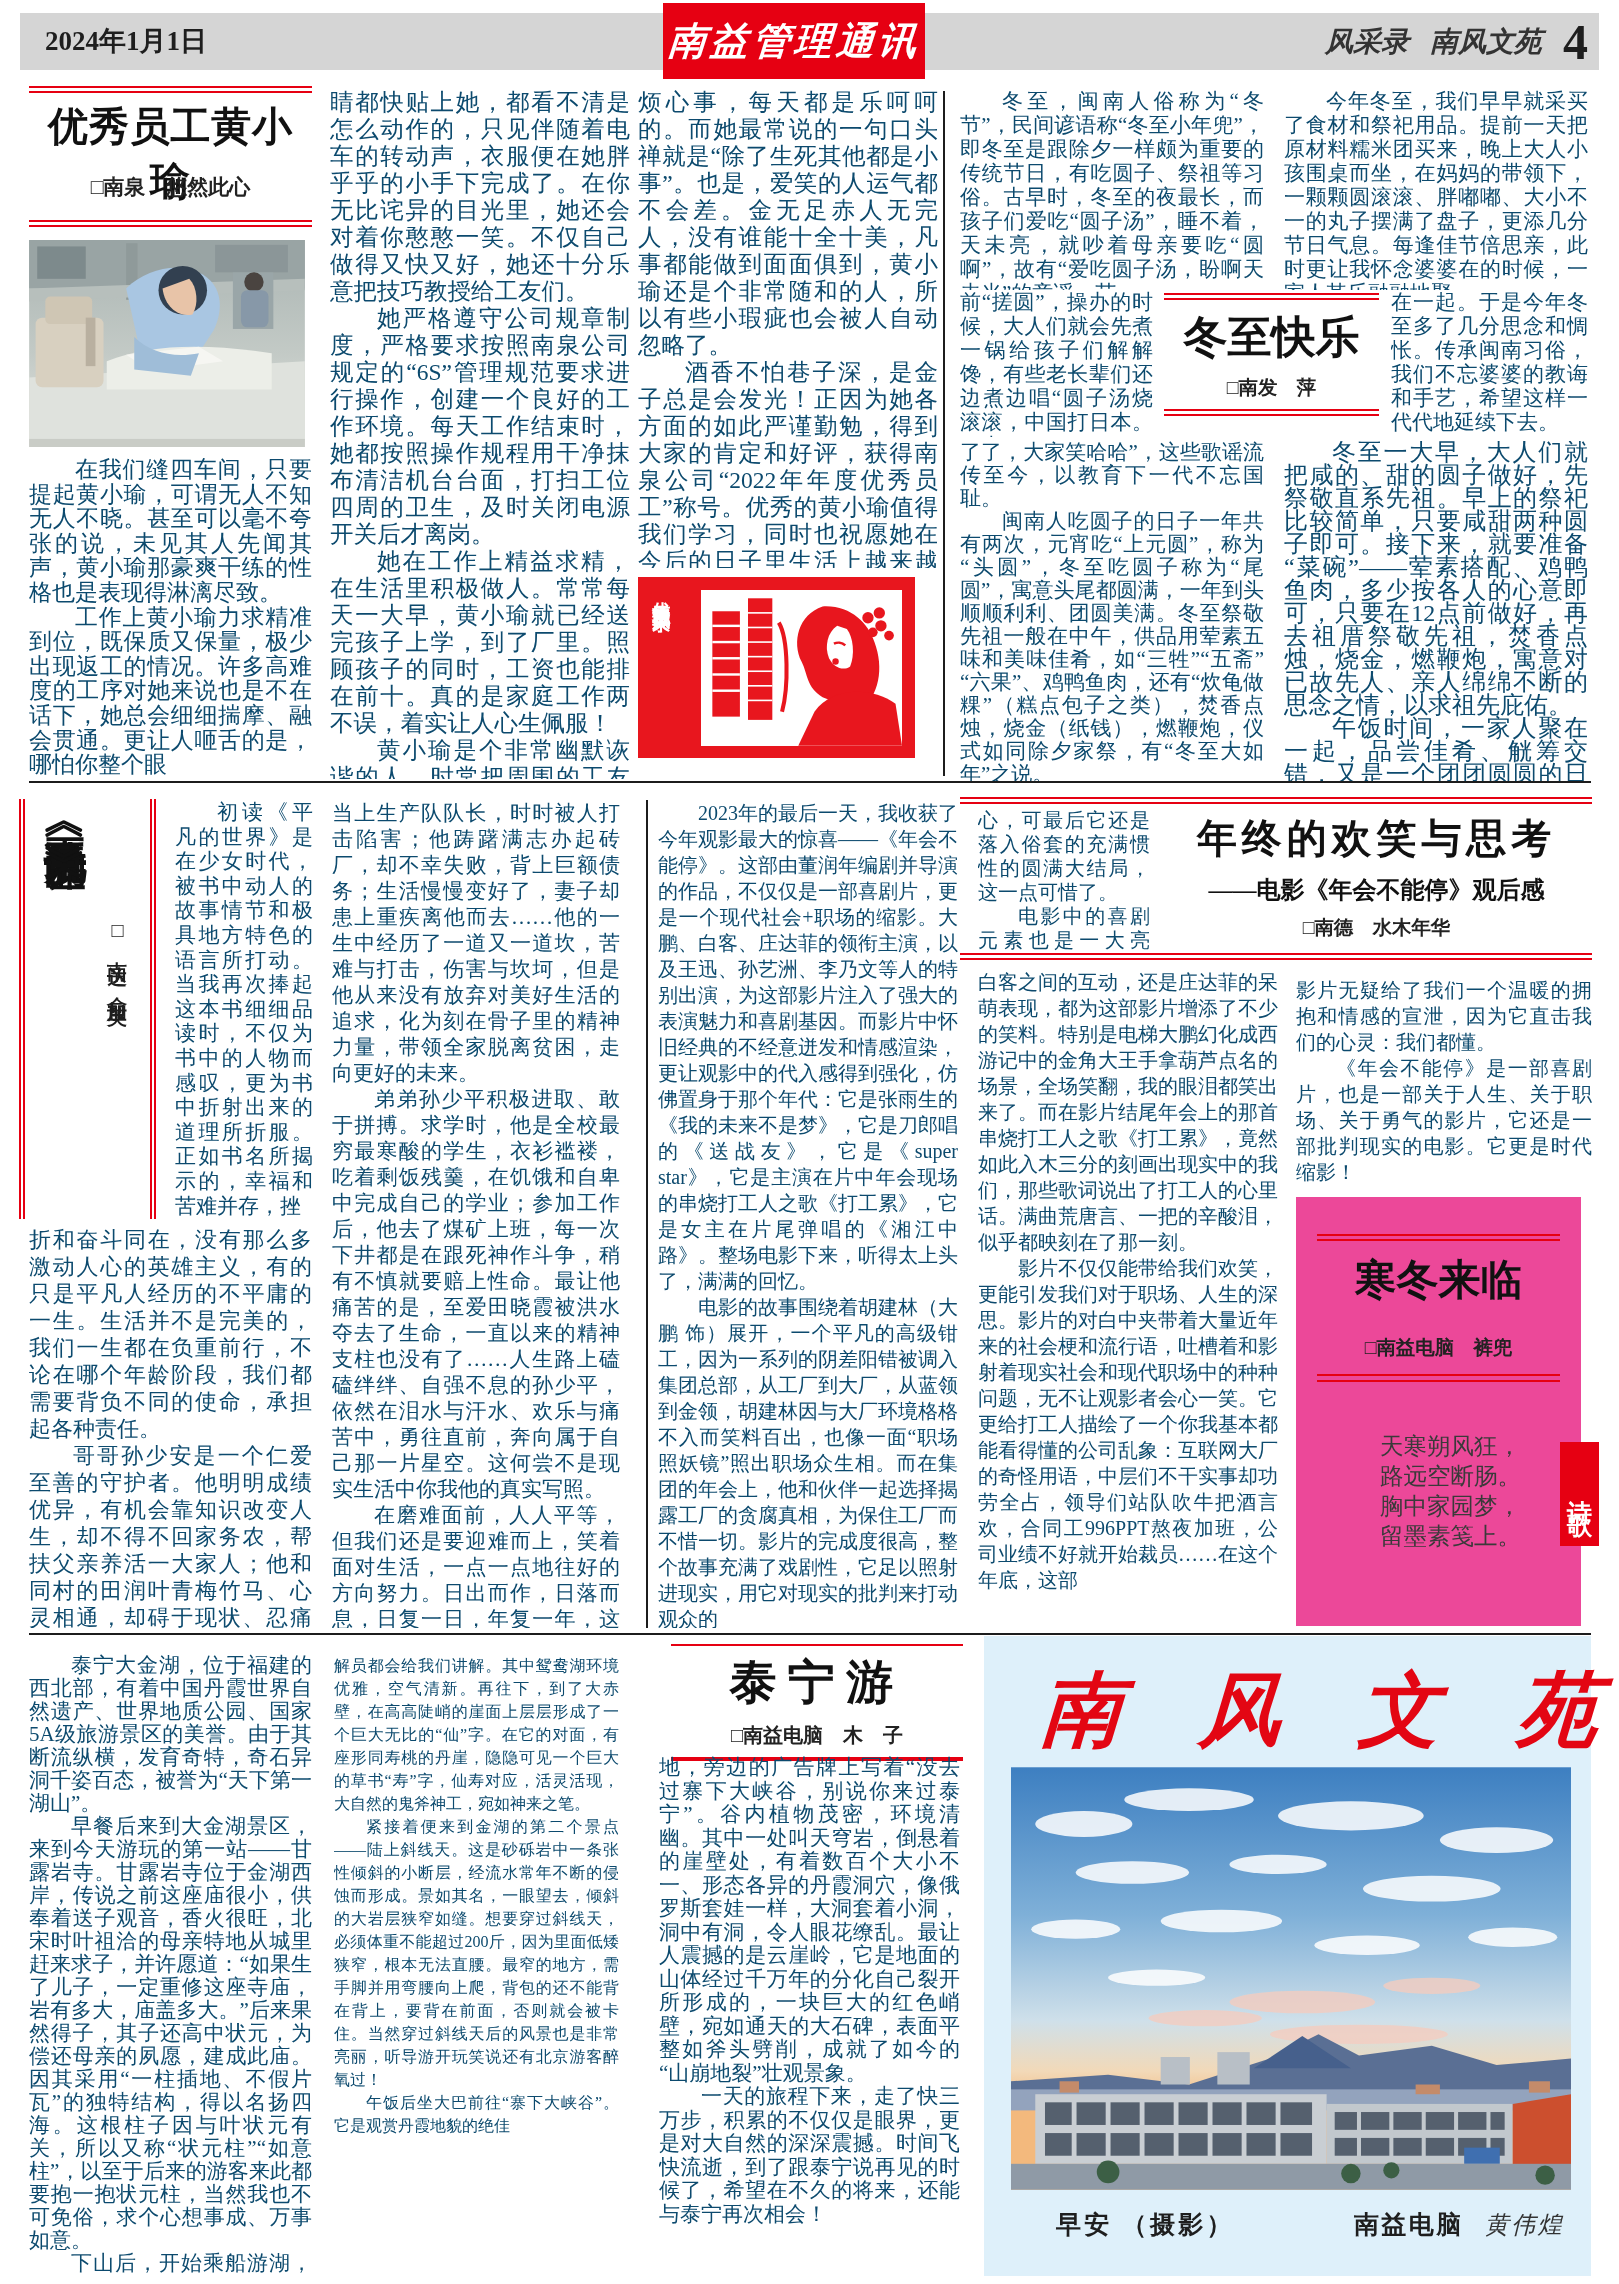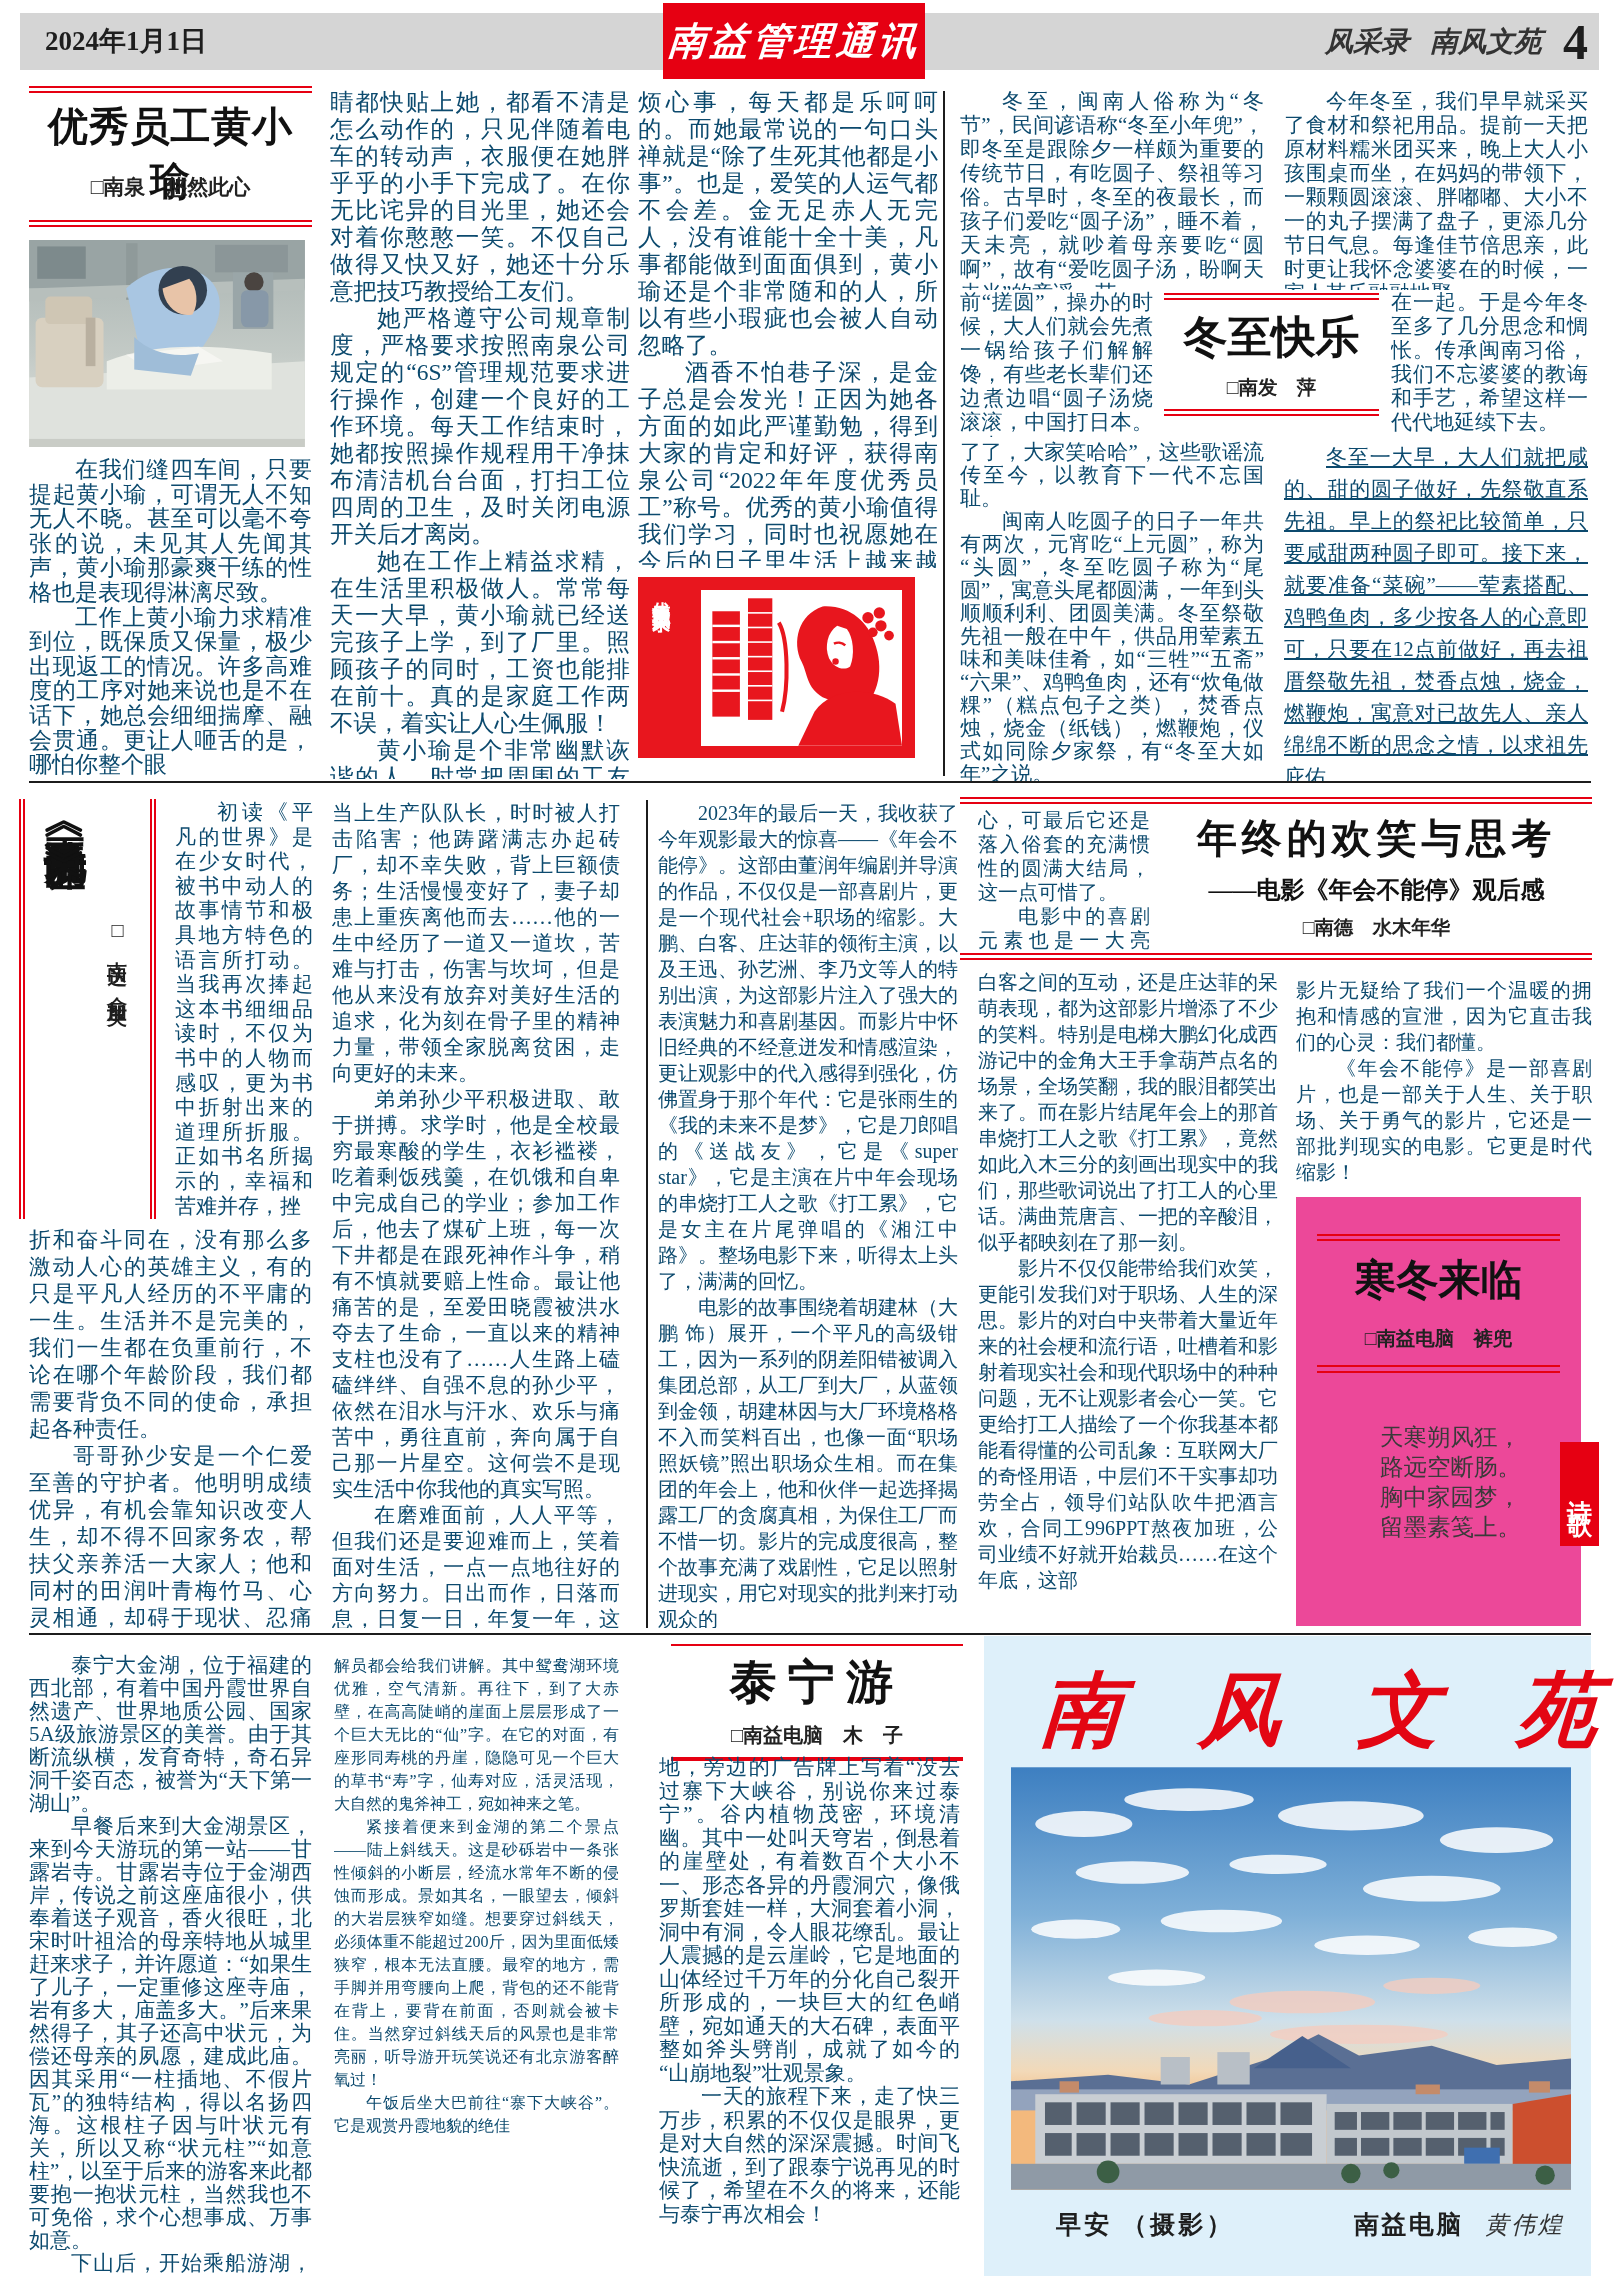--- a/index.html
+++ b/index.html
@@ -156,21 +156,21 @@
     <div class="byline" style="font-size:19.4px;margin-top:6.5px;">□南发　萍</div>
     <div class="rule" style="margin-top:8px;"></div>
   </div>
 
   <div class="abs col" style="left:1284px;top:89px;width:304px;height:201px;font-size:21px;line-height:24px;">
       <p>今年冬至，我们早早就采买了食材和祭祀用品。提前一天把原材料糯米团买来，晚上大人小孩围桌而坐，在妈妈的带领下，一颗颗圆滚滚、胖嘟嘟、大小不一的丸子摆满了盘子，更添几分节日气息。每逢佳节倍思亲，此时更让我怀念婆婆在的时候，一家人其乐融融地聚</p>
     </div>
   <div class="abs col" style="left:1391px;top:290px;width:197px;height:147px;font-size:21px;line-height:24px;">
       <p class="cont">在一起。于是今年冬至多了几分思念和惆怅。传承闽南习俗，我们不忘婆婆的教诲和手艺，希望这样一代代地延续下去。</p>
     </div>
-  <div class="abs col" style="left:1284px;top:441px;width:304px;height:340px;font-size:21px;line-height:32px;text-decoration:underline;">
+  <div class="abs col" style="left:1284px;top:441px;width:304px;height:340px;font-size:24px;line-height:23px;">
       <p>冬至一大早，大人们就把咸的、甜的圆子做好，先祭敬直系先祖。早上的祭祀比较简单，只要咸甜两种圆子即可。接下来，就要准备“菜碗”——荤素搭配、鸡鸭鱼肉，多少按各人的心意即可，只要在12点前做好，再去祖厝祭敬先祖，焚香点烛，烧金，燃鞭炮，寓意对已故先人、亲人绵绵不断的思念之情，以求祖先庇佑。</p>
       <p>午饭时间，一家人聚在一起，品尝佳肴、觥筹交错，又是一个团团圆圆的日子。</p>
     </div>
 
   <div class="abs hdiv" style="left:29px;top:781px;width:1562px;"></div>
 
   <div class="abs" style="left:18.6px;top:799px;width:138px;height:420px;">
     <div class="abs" style="left:0;top:0;width:2.4px;height:420px;border-left:2px solid #e60012;border-right:2px solid #e60012;"></div>
     <div class="abs" style="left:131px;top:0;width:2.4px;height:420px;border-left:2px solid #e60012;border-right:2px solid #e60012;"></div>
     <div class="abs vertical t-head" style="left:18px;top:4.9px;height:410px;font-size:43px;letter-spacing:1.6px;">再读《平凡的世界》</div>
@@ -213,21 +213,21 @@
       <p>影片不仅仅能带给我们欢笑，更能引发我们对于职场、人生的深思。影片的对白中夹带着大量近年来的社会梗和流行语，吐槽着和影射着现实社会和现代职场中的种种问题，无不让观影者会心一笑。它更给打工人描绘了一个你我基本都能看得懂的公司乱象：互联网大厂的奇怪用语，中层们不干实事却功劳全占，领导们站队吹牛把酒言欢，合同工996PPT熬夜加班，公司业绩不好就开始裁员……在这个年底，这部</p>
     </div>
   <div class="abs col" style="left:1296px;top:977px;width:296px;height:212px;font-size:20px;line-height:26px;">
       <p class="cont">影片无疑给了我们一个温暖的拥抱和情感的宣泄，因为它直击我们的心灵：我们都懂。</p>
       <p>《年会不能停》是一部喜剧片，也是一部关于人生、关于职场、关于勇气的影片，它还是一部批判现实的电影。它更是时代缩影！</p>
     </div>
 
   <div class="abs pinkbox" style="left:1296px;top:1197px;width:285px;height:429px;">
     <div class="rule" style="margin:37px 21px 0 21px;"></div>
     <div class="t-head" style="font-size:42px;text-align:center;margin-top:11.3px;">寒冬来临</div>
-    <div class="byline" style="font-size:19.4px;margin-top:17px;">□南益电脑　裤兜</div>
+    <div class="byline" style="font-size:19.4px;margin-top:26px;">□南益电脑　裤兜</div>
     <div class="rule" style="margin:13px 21px 0 21px;"></div>
     <div class="col" style="margin:49px 0 0 84px;font-size:23.5px;line-height:30px;text-align:left;color:#3a3a3a;">
         <p class="cont">天寒朔风狂，</p>
         <p class="cont">路远空断肠。</p>
         <p class="cont">胸中家园梦，</p>
         <p class="cont">留墨素笺上。</p>
       </div>
   </div>
   <div class="abs tag" style="left:1560px;top:1442px;width:39px;height:104px;">
     <span style="writing-mode:vertical-lr;font-size:25px;font-weight:bold;letter-spacing:14.6px;">诗歌</span>

